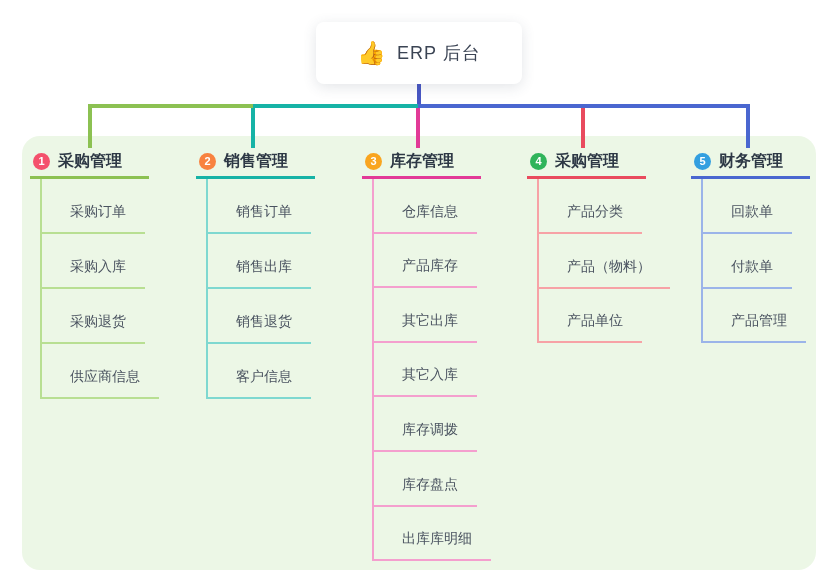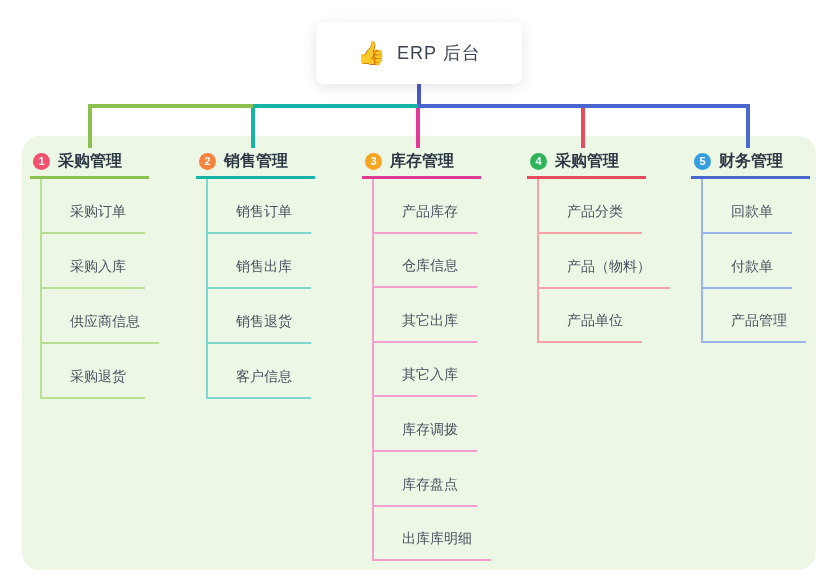--- a/index.html
+++ b/index.html
@@ -146,22 +146,22 @@
   </div>
 
   <div class="branch branch-1" style="--line: #8cc152; --childline: #b8df92; --badge: #f4516c;">
     <div class="branch-header">
       <span class="badge">1</span>
       <span class="branch-label">采购管理</span>
     </div>
     <ul class="children">
       <li class="child">采购订单</li>
       <li class="child">采购入库</li>
+      <li class="child">采购退货</li>
       <li class="child">供应商信息</li>
-      <li class="child">采购退货</li>
     </ul>
   </div>
 
   <div class="branch branch-2" style="--line: #16b3a6; --childline: #7ed8d0; --badge: #f8823f;">
     <div class="branch-header">
       <span class="badge">2</span>
       <span class="branch-label">销售管理</span>
     </div>
     <ul class="children">
       <li class="child">销售订单</li>
@@ -170,22 +170,22 @@
       <li class="child">客户信息</li>
     </ul>
   </div>
 
   <div class="branch branch-3" style="--line: #e23a97; --childline: #f49fce; --badge: #f9a51f;">
     <div class="branch-header">
       <span class="badge">3</span>
       <span class="branch-label">库存管理</span>
     </div>
     <ul class="children">
+      <li class="child">仓库信息</li>
       <li class="child">产品库存</li>
-      <li class="child">仓库信息</li>
       <li class="child">其它出库</li>
       <li class="child">其它入库</li>
       <li class="child">库存调拨</li>
       <li class="child">库存盘点</li>
       <li class="child">出库库明细</li>
     </ul>
   </div>
 
   <div class="branch branch-4" style="--line: #e94b5e; --childline: #f7a2a6; --badge: #2fb45a;">
     <div class="branch-header">

